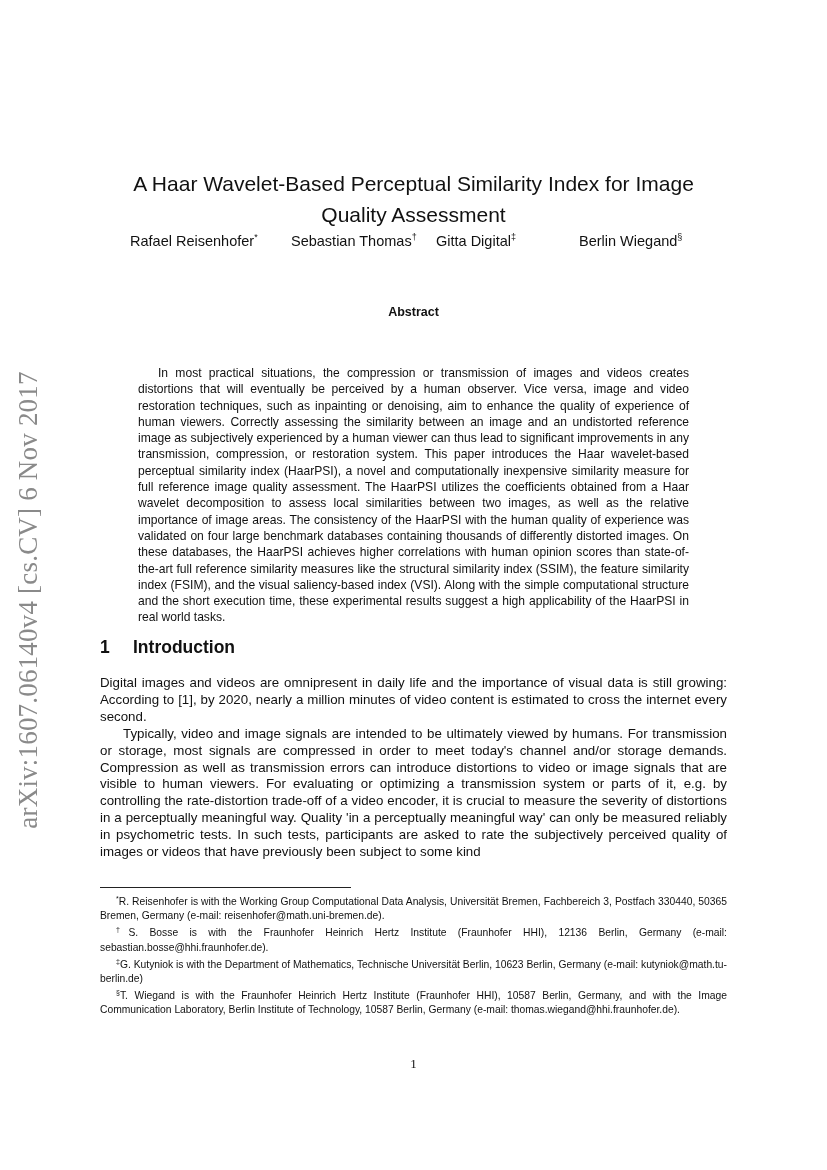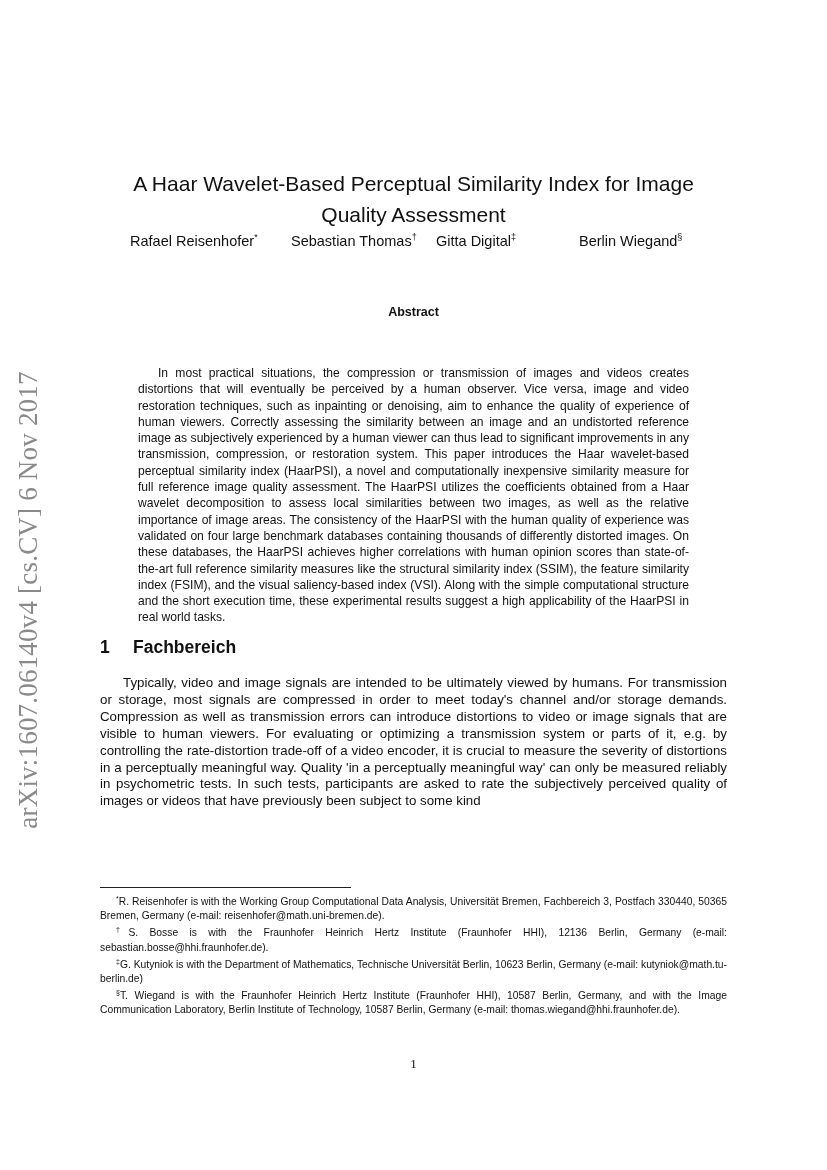--- a/index.html
+++ b/index.html
@@ -57,24 +57,25 @@
   <span class="a" style="left:0px"><span>Rafael Reisenhofer</span><sup>*</sup></span>
   <span class="a" style="left:161px"><span>Sebastian Thomas</span><sup>†</sup></span>
   <span class="a" style="left:306px"><span>Gitta Digital</span><sup>‡</sup></span>
   <span class="a" style="left:449px"><span>Berlin Wiegand</span><sup>§</sup></span>
 </div>
 
 <div class="abstract-title">Abstract</div>
 <div class="abstract-body">In most practical situations, the compression or transmission of images and videos creates distortions that will eventually be perceived by a human observer. Vice versa, image and video restoration techniques, such as inpainting or denoising, aim to enhance the quality of experience of human viewers. Correctly assessing the similarity between an image and an undistorted reference image as subjectively experienced by a human viewer can thus lead to significant improvements in any transmission, compression, or restoration system. This paper introduces the Haar wavelet-based perceptual similarity index (HaarPSI), a novel and computationally inexpensive similarity measure for full reference image quality assessment. The HaarPSI utilizes the coefficients obtained from a Haar wavelet decomposition to assess local similarities between two images, as well as the relative importance of image areas. The consistency of the HaarPSI with the human quality of experience was validated on four large benchmark databases containing thousands of differently distorted images. On these databases, the HaarPSI achieves higher correlations with human opinion scores than state-of-the-art full reference similarity measures like the structural similarity index (SSIM), the feature similarity index (FSIM), and the visual saliency-based index (VSI). Along with the simple computational structure and the short execution time, these experimental results suggest a high applicability of the HaarPSI in real world tasks.</div>
 
 <div class="section-heading">
-  <span class="num">1</span><span>Fachbereich</span>
+  <span class="num">1</span><span>Introduction</span>
 </div>
 
 <div class="intro">
+  <p>Digital images and videos are omnipresent in daily life and the importance of visual data is still growing: According to [1], by 2020, nearly a million minutes of video content is estimated to cross the internet every second.</p>
   <p class="indent">Typically, video and image signals are intended to be ultimately viewed by humans. For transmission or storage, most signals are compressed in order to meet today's channel and/or storage demands. Compression as well as transmission errors can introduce distortions to video or image signals that are visible to human viewers. For evaluating or optimizing a transmission system or parts of it, e.g. by controlling the rate-distortion trade-off of a video encoder, it is crucial to measure the severity of distortions in a perceptually meaningful way. Quality 'in a perceptually meaningful way' can only be measured reliably in psychometric tests. In such tests, participants are asked to rate the subjectively perceived quality of images or videos that have previously been subject to some kind</p>
 </div>
 
 <div class="fn-rule"></div>
 
 <div class="footnotes">
   <p><sup>*</sup><span>R. Reisenhofer is with the Working Group Computational Data Analysis, Universität Bremen, Fachbereich 3, Postfach 330440, 50365 Bremen, Germany (e-mail: reisenhofer@math.uni-bremen.de).</span></p>
   <p><sup>†</sup><span>S. Bosse is with the Fraunhofer Heinrich Hertz Institute (Fraunhofer HHI), 12136 Berlin, Germany (e-mail: sebastian.bosse@hhi.fraunhofer.de).</span></p>
   <p><sup>‡</sup><span>G. Kutyniok is with the Department of Mathematics, Technische Universität Berlin, 10623 Berlin, Germany (e-mail: kutyniok@math.tu-berlin.de)</span></p>
   <p><sup>§</sup><span>T. Wiegand is with the Fraunhofer Heinrich Hertz Institute (Fraunhofer HHI), 10587 Berlin, Germany, and with the Image Communication Laboratory, Berlin Institute of Technology, 10587 Berlin, Germany (e-mail: thomas.wiegand@hhi.fraunhofer.de).</span></p>

